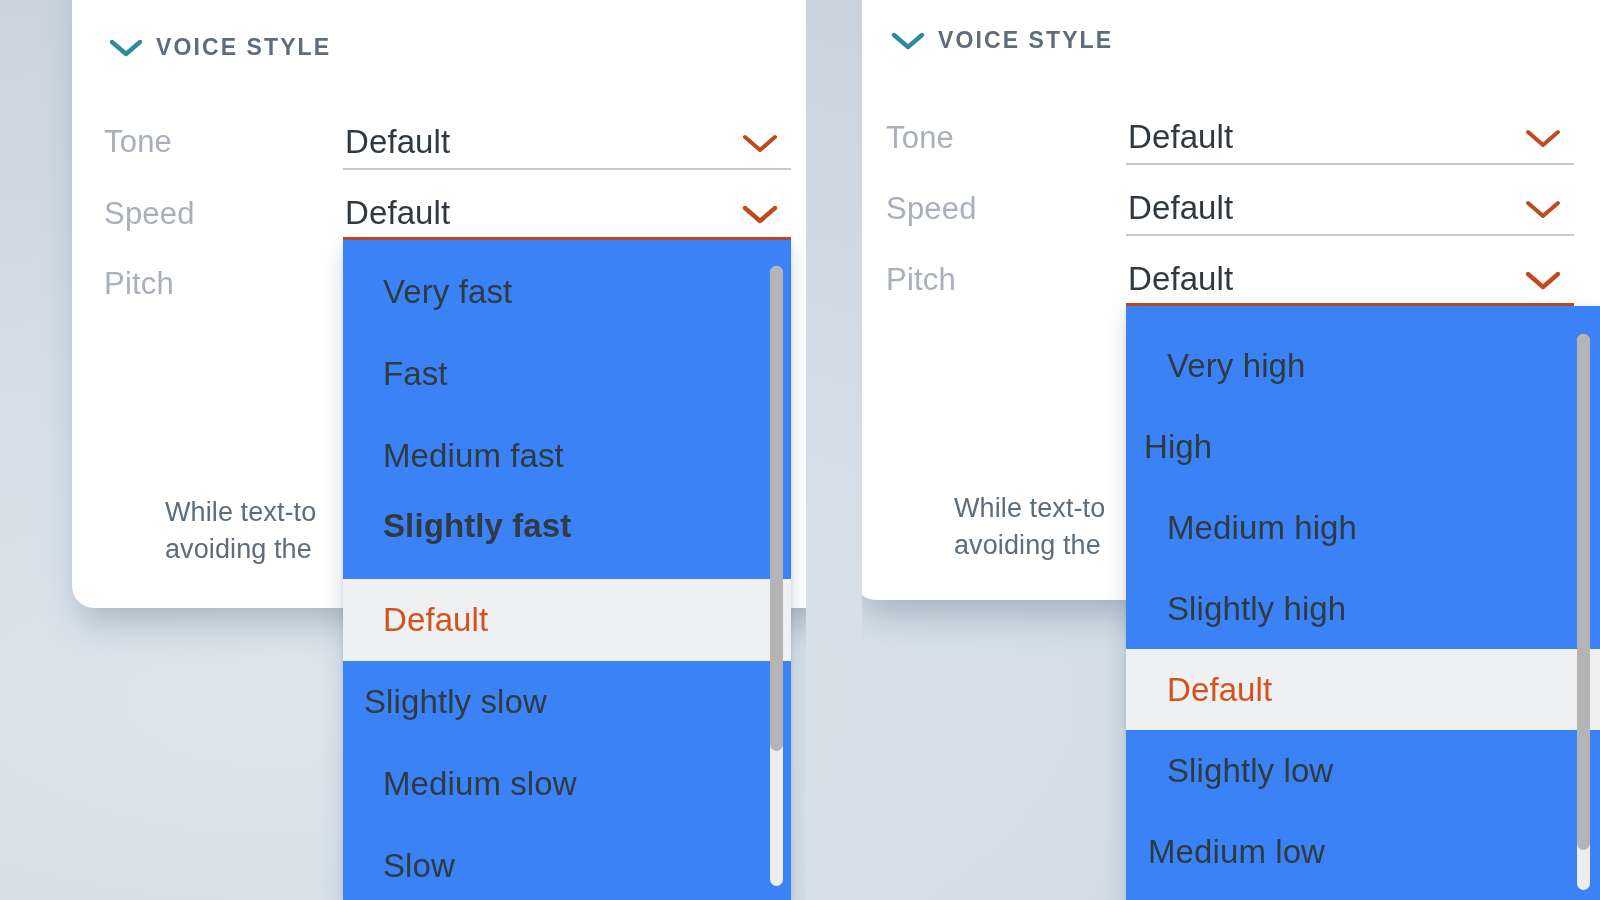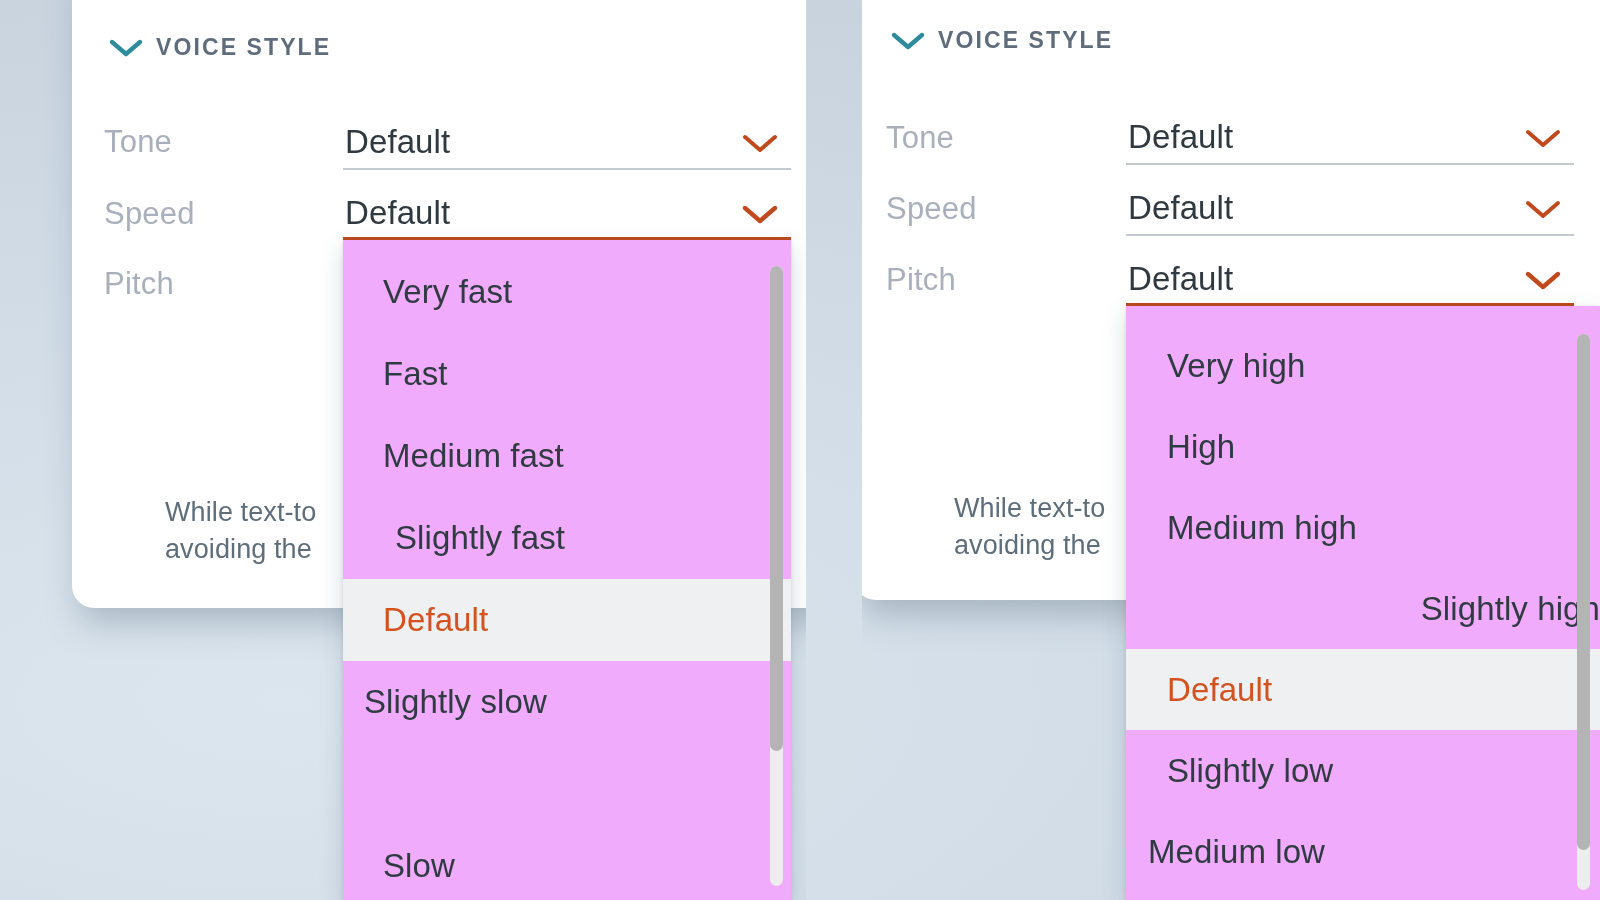--- a/index.html
+++ b/index.html
@@ -52,21 +52,21 @@
   .field .chev{position:absolute;right:10px;bottom:14px;width:42px;height:26px;}
 
   
   .note{
     position:absolute;font-size:27px;line-height:37px;color:#5D6D7A;
     white-space:nowrap;letter-spacing:.1px;
   }
 
   
   .dropdown{
-    position:absolute;background:#f0abfc;
+    position:absolute;background:#3b82f6;
     box-shadow:0 9px 22px rgba(70,90,110,.22), 0 1px 4px rgba(70,90,110,.16);
     overflow:hidden;
   }
   .dd-item{
     position:relative;display:flex;align-items:center;
     font-size:33px;color:#2F3A41;font-weight:400;letter-spacing:.1px;
     white-space:nowrap;
   }
   .dd-item.selected{background:#EFF0F1;color:#D2531F;}
   .dd-scroll-track{position:absolute;border-radius:7px;background:#EDEDED;}
@@ -114,28 +114,31 @@
   <div class="dropdown" id="dd-left" style="left:343px;top:240px;width:448px;height:660px;">
       <div class="dd-item" style="position: absolute; left: 0px; right: 0px; top: 11px; height: 82px; padding-left: 40px;">
         <span>Very fast</span>
       </div>
       <div class="dd-item" style="position: absolute; left: 0px; right: 0px; top: 93px; height: 82px; padding-left: 40px;">
         <span>Fast</span>
       </div>
       <div class="dd-item" style="position: absolute; left: 0px; right: 0px; top: 175px; height: 82px; padding-left: 40px;">
         <span>Medium fast</span>
       </div>
-      <div class="dd-item" style="position: absolute; left: 0px; right: 0px; top: 257px; height: 82px; padding-left: 52px;">
+      <div class="dd-item" style="position: absolute; left: 0px; right: 0px; top: 245px; height: 82px; padding-left: 40px; font-weight: bold;">
         <span>Slightly fast</span>
       </div>
       <div class="dd-item selected" style="position: absolute; left: 0px; right: 0px; top: 339px; height: 82px; padding-left: 40px;">
         <span>Default</span>
       </div>
       <div class="dd-item" style="position: absolute; left: 0px; right: 0px; top: 421px; height: 82px; padding-left: 21px;">
         <span>Slightly slow</span>
+      </div>
+      <div class="dd-item" style="position: absolute; left: 0px; right: 0px; top: 503px; height: 82px; padding-left: 40px;">
+        <span>Medium slow</span>
       </div>
       <div class="dd-item" style="position: absolute; left: 0px; right: 0px; top: 585px; height: 82px; padding-left: 40px;">
         <span>Slow</span>
       </div>
     <div class="dd-scroll-track" style="right:8px;top:26px;width:13px;height:620px;"></div>
     <div class="dd-scroll-thumb" style="right:8px;top:26px;width:13px;height:485px;"></div>
   </div>
 
 </div>
 
@@ -178,27 +181,27 @@
     <div class="underline active"></div>
   </div>
 
   <div class="note" style="left:92px;top:490px;">While text-to</div>
   <div class="note" style="left:92px;top:527px;">avoiding the</div>
 
   <div class="dropdown" id="dd-right" style="left:264px;top:306px;width:474px;height:594px;">
       <div class="dd-item" style="position: absolute; left: 0px; right: 0px; top: 19px; height: 81px; padding-left: 41px;">
         <span>Very high</span>
       </div>
-      <div class="dd-item" style="position: absolute; left: 0px; right: 0px; top: 100px; height: 81px; padding-left: 41px; text-align: right;">
+      <div class="dd-item" style="position: absolute; left: 0px; right: 0px; top: 100px; height: 81px; padding-left: 18px; text-align: right;">
         <span>High</span>
       </div>
       <div class="dd-item" style="position: absolute; left: 0px; right: 0px; top: 181px; height: 81px; padding-left: 41px;">
         <span>Medium high</span>
       </div>
-      <div class="dd-item" style="position: absolute; left: 0px; right: 0px; top: 262px; height: 81px; padding-left: 41px; justify-content: flex-end;">
+      <div class="dd-item" style="position: absolute; left: 0px; right: 0px; top: 262px; height: 81px; padding-left: 41px;">
         <span>Slightly high</span>
       </div>
       <div class="dd-item selected" style="position: absolute; left: 0px; right: 0px; top: 343px; height: 81px; padding-left: 41px;">
         <span>Default</span>
       </div>
       <div class="dd-item" style="position: absolute; left: 0px; right: 0px; top: 424px; height: 81px; padding-left: 41px;">
         <span>Slightly low</span>
       </div>
       <div class="dd-item" style="position: absolute; left: 0px; right: 0px; top: 505px; height: 81px; padding-left: 22px;">
         <span>Medium low</span>

